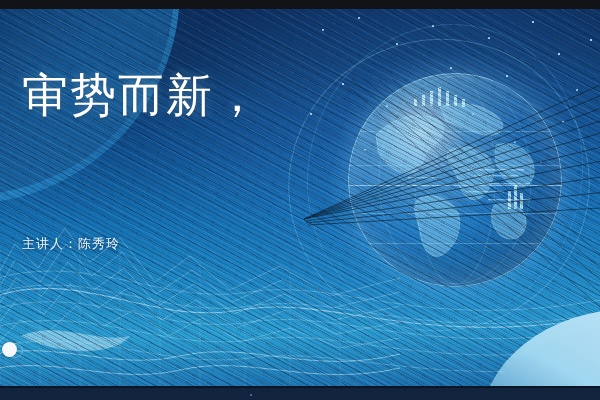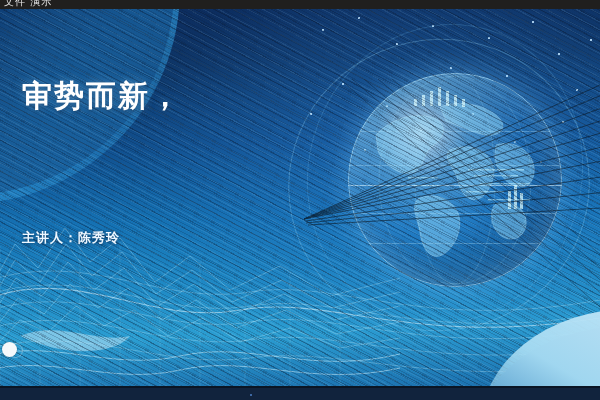--- a/index.html
+++ b/index.html
@@ -62,42 +62,39 @@
     box-shadow:0 0 24px 6px rgba(120,200,255,.28), inset 0 0 34px rgba(170,225,255,.35);
     overflow:hidden;}
   .globe .rim{position:absolute;inset:0;border-radius:50%;border:1px solid rgba(190,235,255,.55);}
   .globe .lat{position:absolute;left:-6%;width:112%;height:1px;background:rgba(190,235,255,.30);}
   .globe svg{position:absolute;inset:0;}
   
   .beam{position:absolute;left:300px;top:70px;width:320px;height:240px;overflow:hidden;pointer-events:none;}
 
   
   #title{position:absolute;left:22px;top:63px;z-index:20;}
-  #title .ln{font-size:30px;line-height:47px;color:#ffffff;font-weight:700;letter-spacing:2px;
+  #title .ln{font-size:46px;line-height:47px;color:#ffffff;font-weight:400;letter-spacing:2px;
     text-shadow:0 0 10px rgba(120,200,255,.55),0 2px 5px rgba(0,20,50,.6);}
 
   
-  #subtitle{position:absolute;left:22px;top:217px;z-index:20;font-weight:bold;}
+  #subtitle{position:absolute;left:22px;top:223px;z-index:20;}
   #subtitle .sl{font-size:13px;line-height:23px;color:#eef7ff;letter-spacing:1px;
     text-shadow:0 1px 4px rgba(0,25,60,.75);}
 
   
   #cursor{position:absolute;left:2px;top:342px;width:15px;height:15px;border-radius:50%;
     background:#f4f8fb;box-shadow:0 0 2px rgba(0,0,0,.35);z-index:60;}
   #cursor .ring{position:absolute;left:6px;top:1px;width:13px;height:13px;border-radius:50%;
     border:1px solid rgba(255,255,255,.30);}
 </style>
 </head>
 <body>
 
 <div id="app">
 
-  <div id="menubar">
-    <div class="mtext">文件  演示</div>
-  </div>
 
   <div id="slide">
 
     <div class="arc-tl"></div>
     <div class="arc-tl2"></div>
 
     <svg class="mount" viewBox="0 0 420 210" preserveAspectRatio="none">
       <g stroke="#bfeefc" fill="none" stroke-width="0.7" opacity="0.55">
         <path d="M0,120 L35,58 L58,82 L85,42 L110,76 L140,52 L175,96 L210,70 L250,104 L300,80 L350,110 L420,92"></path>
         <path d="M0,134 L35,74 L60,96 L86,58 L112,90 L142,66 L176,108 L212,84 L252,116 L302,94 L352,122 L420,106"></path>

